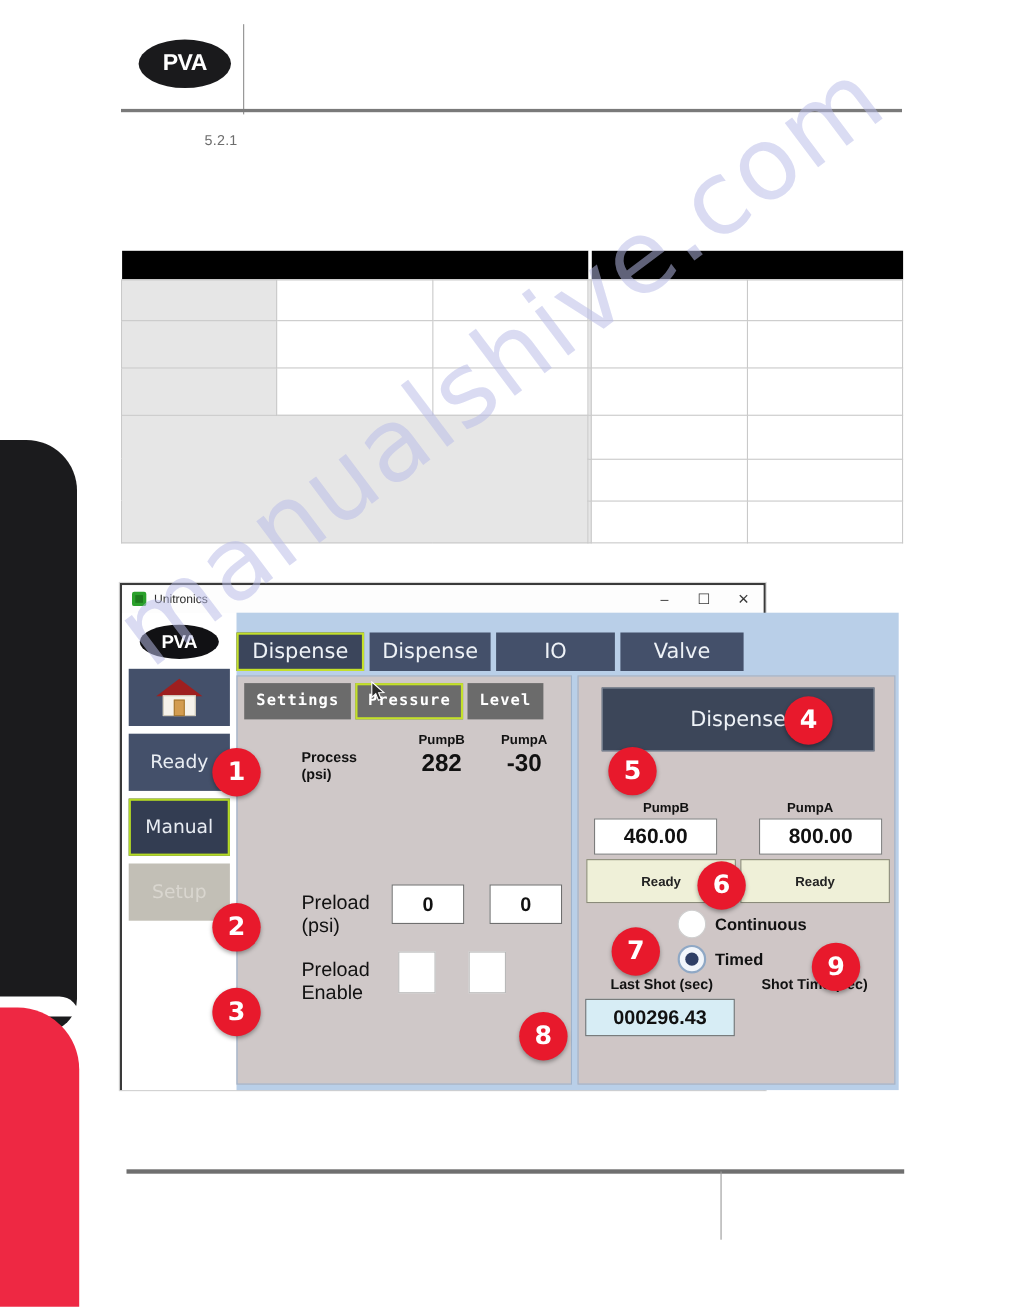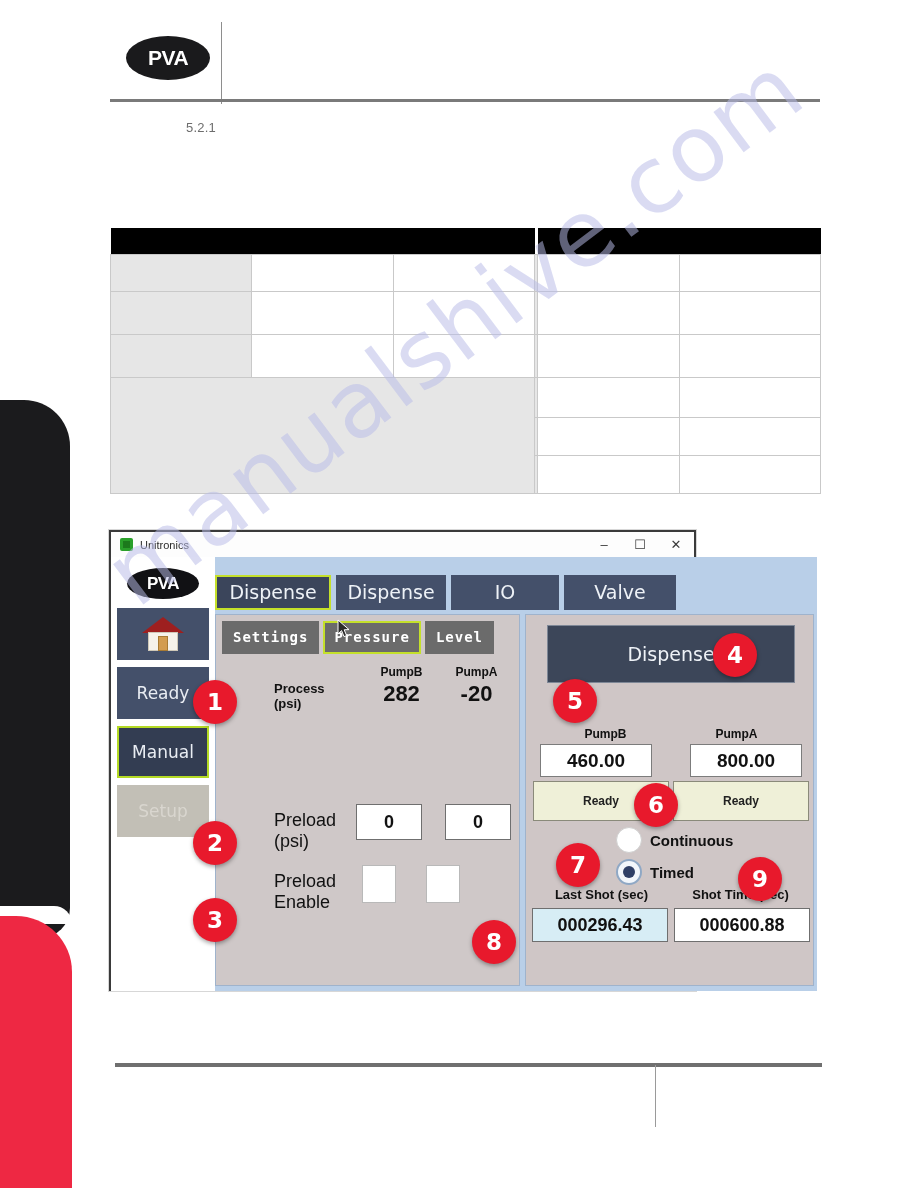--- a/index.html
+++ b/index.html
@@ -392,21 +392,21 @@
               <div>PumpB</div>
               <div>PumpA</div>
             </div>
 
             <div class="proclbl">
               <div>Process</div>
               <div>(psi)</div>
             </div>
             <div class="procvals">
               <div>282</div>
-              <div>-20</div>
+              <div>-30</div>
             </div>
 
             <div class="preload-lbl pl1">
               <div>Preload</div>
               <div>(psi)</div>
             </div>
             <div class="pl-fields plf1">
               <div class="fieldbox">0</div>
               <div class="fieldbox">0</div>
             </div>
@@ -450,21 +450,20 @@
                 <div class="rlabel">Timed</div>
               </div>
             </div>
 
             <div class="shot-lbls">
               <div>Last Shot (sec)</div>
               <div>Shot Time (sec)</div>
             </div>
             <div class="shot-fields">
               <div class="shot-box hl">000296.43</div>
-              <div class="shot-box">000600.88</div>
             </div>
           </div>
 
         </div>
       </div>
     </div>
   </div>
 
   <div class="badge" style="left:193px; top:680px;">1</div>
   <div class="badge" style="left:193px; top:821px;">2</div>

